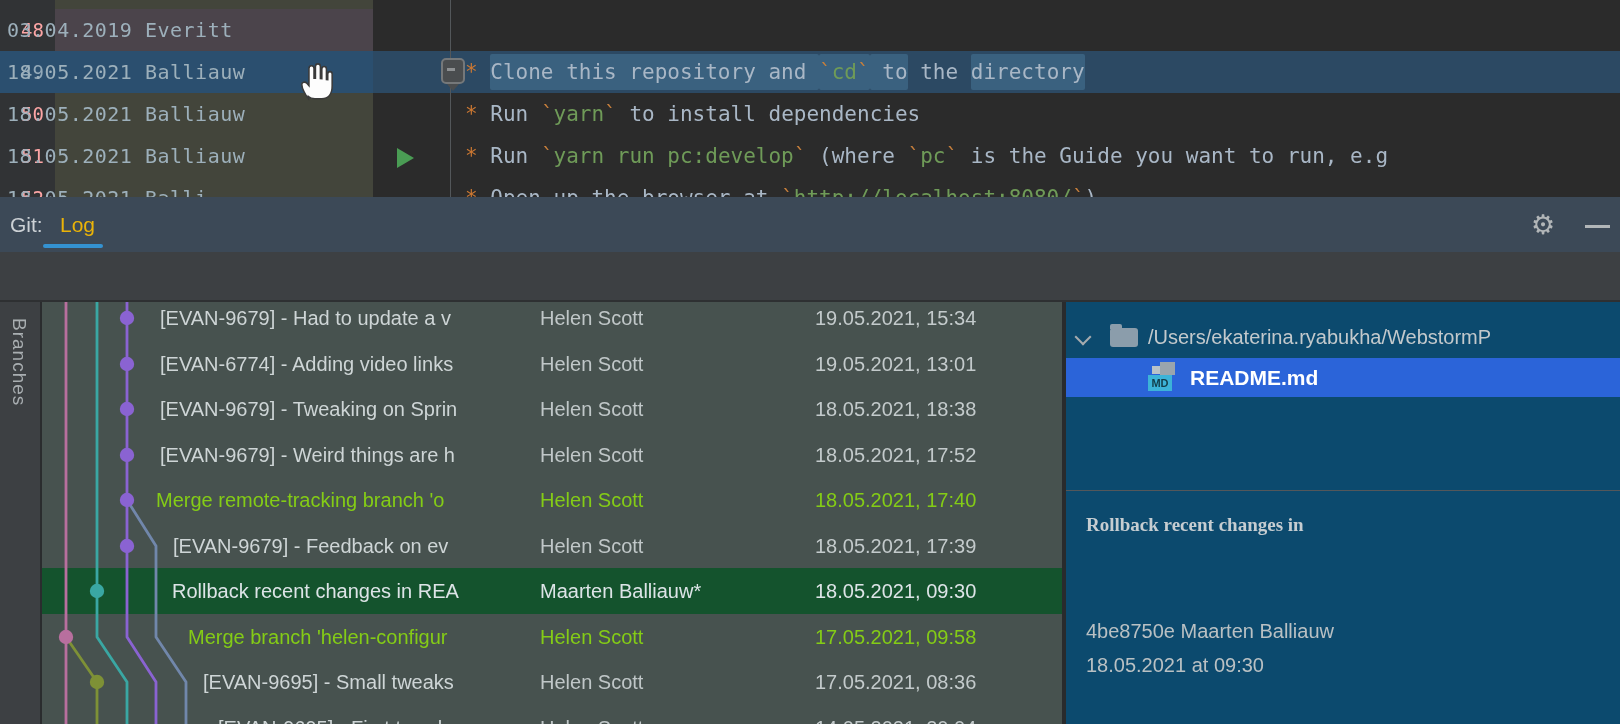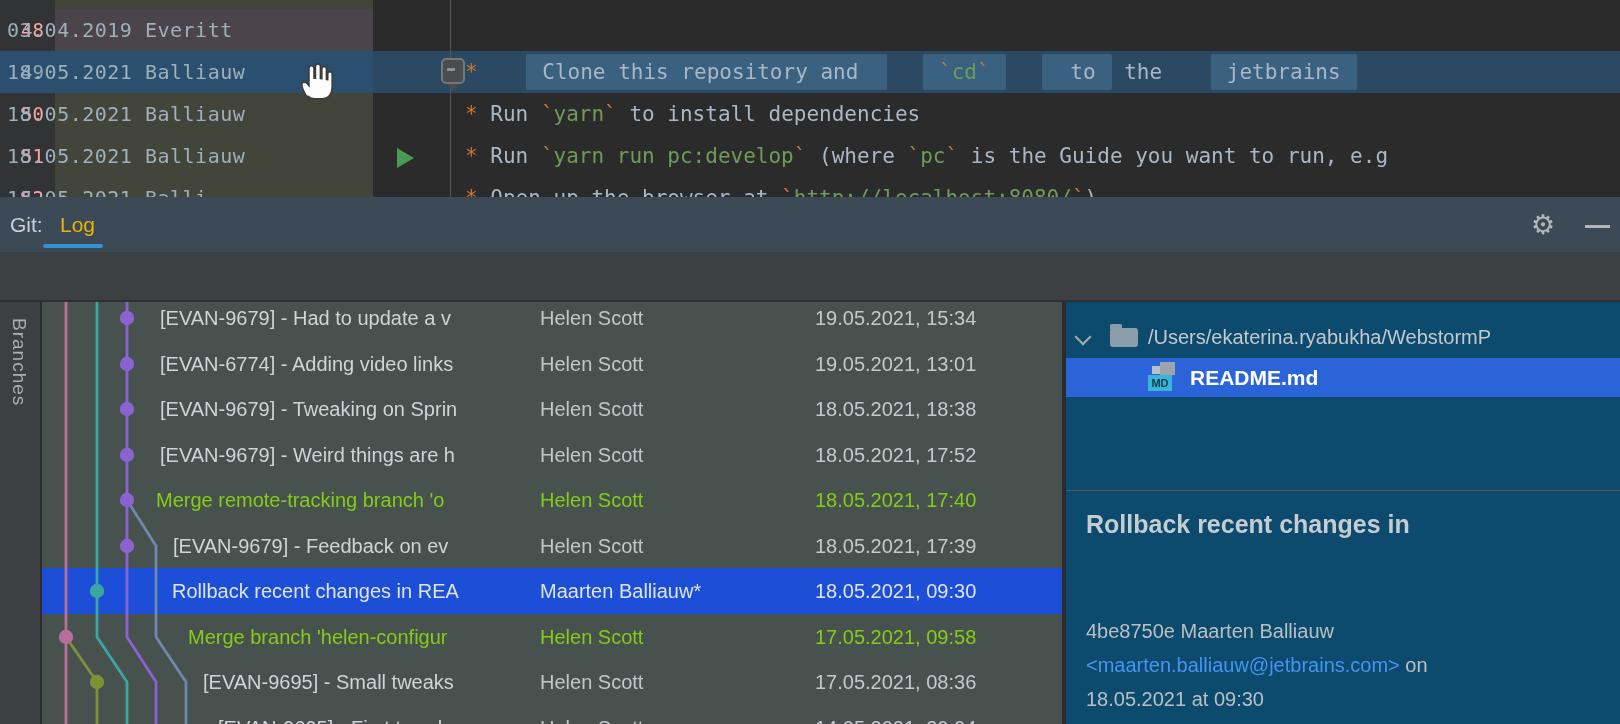--- a/index.html
+++ b/index.html
@@ -18,21 +18,21 @@
   .lnum{position:absolute;left:0;width:44px;text-align:right;height:42px;line-height:42px;
         font-family:"DejaVu Sans Mono",monospace;font-size:19px;color:#fca5a5;}
   .lnum.sel{color:#93a9b8;}
   .blamerow{position:absolute;left:7px;height:42px;line-height:42px;white-space:pre;
         font-family:"DejaVu Sans Mono",monospace;font-size:20px;color:#9db0bb;letter-spacing:.5px;}
   .codeline{position:absolute;left:465px;height:42px;line-height:42px;white-space:pre;
         font-family:"DejaVu Sans Mono",monospace;font-size:21px;color:#a9b7c6;}
   .bullet{color:#cc7832;}
   .tick{color:#c77f3c;}
   .code{color:#6f9b58;}
-  .box{background:#3a617f;border-radius:2px;padding:6px 16px;margin-left:36px;}
+  .box{background:#3a617f;border-radius:2px;padding:6px 0;}
   .play-icon{left:397px;top:148px;width:0;height:0;border-left:17px solid #4a9c54;
              border-top:10px solid transparent;border-bottom:10px solid transparent;}
   .marker-icon{left:441px;top:58px;width:20px;height:22px;background:#4a4d4f;border:2px solid #75787a;
                border-radius:5px;}
   .marker-icon::before{content:"";position:absolute;left:4px;top:8px;width:8px;height:3px;background:#8d9092;}
   .marker-icon::after{content:"";position:absolute;left:4px;bottom:-9px;width:0;height:0;
       border-left:6px solid transparent;border-right:6px solid transparent;border-top:7px solid #4a4d4f;}
 
   
   #gitlog-header{left:0;top:197px;width:1620px;height:55px;background:#3c4957;}
@@ -66,21 +66,21 @@
   .tri-d{position:absolute;width:0;height:0;border-left:6px solid transparent;border-right:6px solid transparent;border-top:8px solid #b5b8ba;}
   .tri-u{position:absolute;width:0;height:0;border-left:6px solid transparent;border-right:6px solid transparent;border-bottom:8px solid #b5b8ba;}
 
   
   #branches-strip{left:0;top:302px;width:42px;height:422px;background:#3d4043;border-right:2px solid #2a2c2e;box-sizing:border-box;}
   .vtext{left:8px;top:16px;writing-mode:vertical-rl;font-size:19px;color:#a9aeb1;letter-spacing:1px;}
 
   
   #log-table{left:42px;top:302px;width:1020px;height:422px;background:#47524f;overflow:hidden;}
   .crow{position:absolute;left:0;width:1020px;height:46px;}
-  .crow.selected{background:#1d4ed8;}
+  .crow.selected{background:#14532d;}
   .cmsg{position:absolute;top:0;height:46px;line-height:46px;font-size:20px;color:#ced5d6;overflow:hidden;white-space:nowrap;}
   .cauthor{position:absolute;left:498px;top:0;width:270px;height:46px;line-height:46px;font-size:20px;color:#c0c7c8;overflow:hidden;white-space:nowrap;}
   .cdate{position:absolute;left:773px;top:0;width:240px;height:46px;line-height:46px;font-size:20px;color:#c3cacb;white-space:nowrap;}
   .crow.muted .cmsg,.crow.muted .cauthor,.crow.muted .cdate{color:#84cc16;}
   .crow.selected .cmsg,.crow.selected .cauthor,.crow.selected .cdate{color:#dde4e7;}
   #graph-svg{position:absolute;left:0;top:0;pointer-events:none;}
   #splitter{left:1062px;top:302px;width:4px;height:422px;background:#292b2d;}
 
   
   #right-panel{left:1066px;top:302px;width:554px;height:422px;background:#0c4a6e;overflow:hidden;}
@@ -90,22 +90,22 @@
   .folder-icon{position:absolute;left:44px;top:10px;width:28px;height:19px;background:#8b9dab;border-radius:3px;}
   .folder-icon::before{content:"";position:absolute;left:0;top:-4px;width:12px;height:5px;background:#8b9dab;border-radius:2px 2px 0 0;}
   .tree-path{position:absolute;left:82px;top:0;height:39px;line-height:39px;font-size:20px;color:#c3c9cc;white-space:nowrap;}
   .md-icon{position:absolute;left:82px;top:4px;width:30px;height:31px;}
   .md-icon .p1{position:absolute;left:12px;top:0;width:15px;height:13px;background:#9aa5ad;}
   .md-icon .p2{position:absolute;left:4px;top:4px;width:8px;height:8px;background:#b9c2c8;}
   .md-icon .badge{position:absolute;left:0;top:13px;width:24px;height:16px;background:#3cb3d8;color:#123e4a;
        font-size:11px;font-weight:bold;text-align:center;line-height:16px;}
   .tree-file{position:absolute;left:124px;top:0;height:39px;line-height:39px;font-size:21px;font-weight:600;color:#ffffff;}
   .details-sep{left:0;top:188px;width:554px;height:1px;background:#54575a;}
-  .detail-title{position:absolute;left:20px;top:205px;font-family:Liberation Sans, sans-serif;font-weight:bold;
-       font-size:25px;line-height:35px;color:#c6cdd1;}
+  .detail-title{position:absolute;left:20px;top:205px;font-family:Liberation Serif, serif;font-weight:bold;
+       font-size:19px;line-height:35px;color:#c6cdd1;}
   .detail-meta{position:absolute;left:20px;top:312px;font-size:20px;line-height:34px;color:#b9c0c3;}
   .detail-meta .link{color:#4694f1;}
 
   .hand-cursor{left:296px;top:58px;pointer-events:none;}
 </style>
 </head>
 <body>
 
 <div class="screen">
 
@@ -127,21 +127,21 @@
         <div class="blamerow" style="top: 51px;">18.05.2021 Balliauw</div>
         <div class="blamerow" style="top: 93px;">18.05.2021 Balliauw</div>
         <div class="blamerow" style="top: 135px;">18.05.2021 Balliauw</div>
         <div class="blamerow" style="top: 177px;">18.05.2021 Balli</div>
       </div>
     <div class="abs editor-vline"></div>
     <div class="abs play-icon"></div>
     <div class="abs marker-icon"></div>
     <div id="codelines">
         <div class="codeline" style="top: 9px;"></div>
-        <div class="codeline" style="top: 51px;"><span class="bullet">* </span><span class="pl box">Clone this repository and </span><span class="box"><span class="tick">`</span><span class="code">cd</span><span class="tick">`</span></span><span class="pl box"> to</span><span class="pl"> the </span><span class="pl box">jetbrains</span></div>
+        <div class="codeline" style="top: 51px;"><span class="bullet">* </span><span class="pl box">Clone this repository and </span><span class="box"><span class="tick">`</span><span class="code">cd</span><span class="tick">`</span></span><span class="pl box"> to</span><span class="pl"> the </span><span class="pl box">directory</span></div>
         <div class="codeline" style="top: 93px;"><span class="bullet">* </span><span class="pl">Run </span><span><span class="tick">`</span><span class="code">yarn</span><span class="tick">`</span></span><span class="pl"> to install dependencies</span></div>
         <div class="codeline" style="top: 135px;"><span class="bullet">* </span><span class="pl">Run </span><span><span class="tick">`</span><span class="code">yarn run pc:develop</span><span class="tick">`</span></span><span class="pl"> (where </span><span><span class="tick">`</span><span class="code">pc</span><span class="tick">`</span></span><span class="pl"> is the Guide you want to run, e.g</span></div>
         <div class="codeline" style="top: 177px;"><span class="bullet">* </span><span class="pl">Open up the browser at </span><span><span class="tick">`</span><span class="code">http://localhost:8080/</span><span class="tick">`</span></span><span class="pl">)</span></div>
       </div>
 
     <svg class="abs hand-cursor" width="38" height="44" viewBox="0 0 34 40">
       <path d="M11 37 C8.5 34 5 27.5 5 24 c0-2.2 3-2.8 4.6-1 l1.9 2.2 V9.5 c0-3.4 4.6-3.4 4.6 0 v9 l1.3 0 V7.8 c0-3.3 4.5-3.3 4.5 0 v10.9 l1.3 0.1 V10 c0-3 4.2-3 4.2 0 v9.6 l1.2 0.1 v-5.2 c0-2.8 4-2.8 4 0 v11 c0 7-3.4 11.5-9.5 11.5 h-6.2 c-2.5 0-4.4-0.5-5.9-2 z" fill="#fdfdfd" stroke="#3a3a3a" stroke-width="1.4"></path>
     </svg>
   </div>
 
@@ -339,18 +339,17 @@
         <span class="badge">MD</span>
       </span>
       <span class="tree-file">README.md</span>
     </div>
     <div class="abs details-sep"></div>
     <div class="detail-title">
       <div>Rollback recent changes in</div>
     </div>
     <div class="detail-meta">
       <div>4be8750e Maarten Balliauw</div>
-      <div><span class="link">&lt;maarten.balliauw@jetbrains.com&gt;</span><span> on</span></div>
       <div>18.05.2021 at 09:30</div>
     </div>
   </div>
 
 </div>
 
 </body></html>

